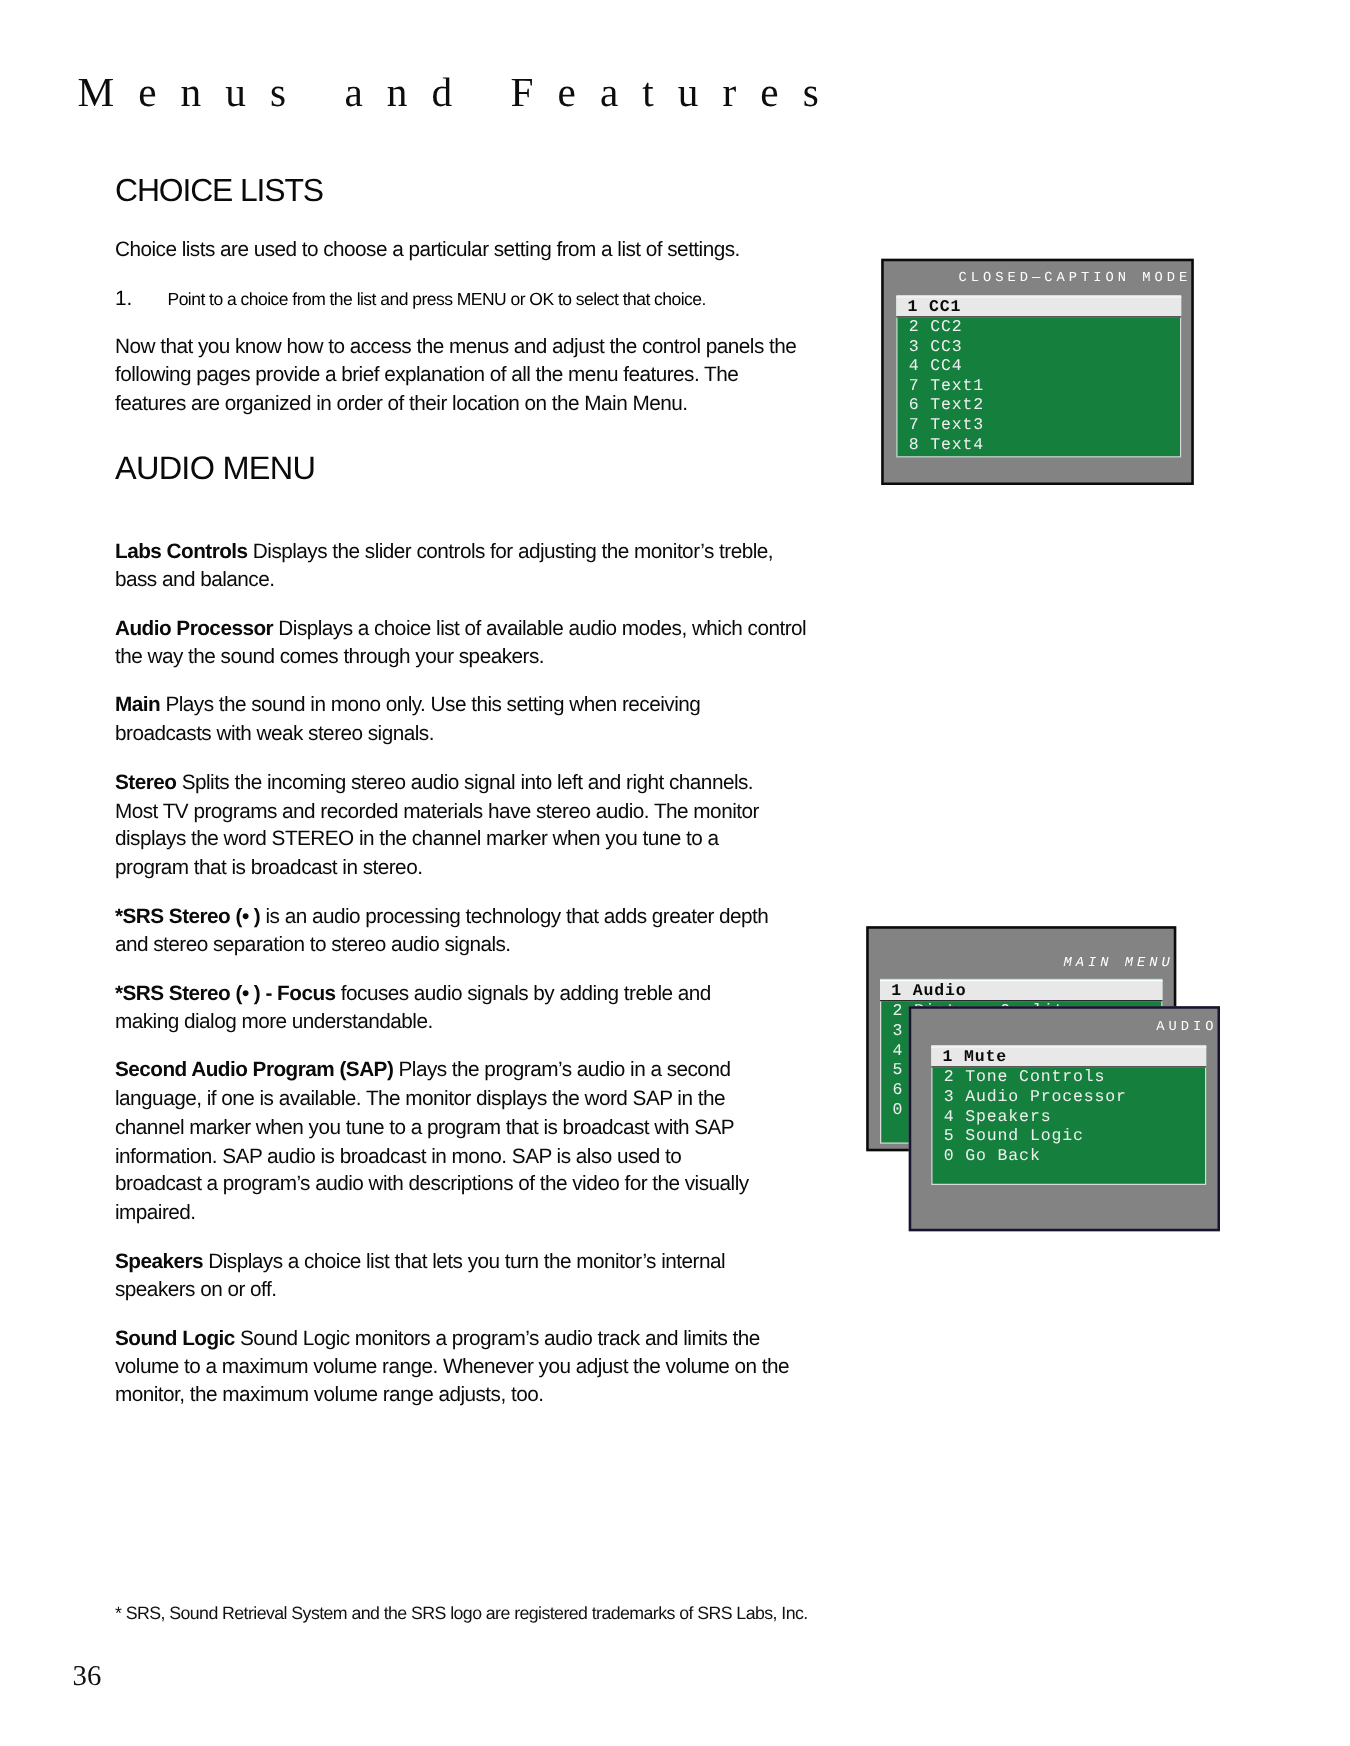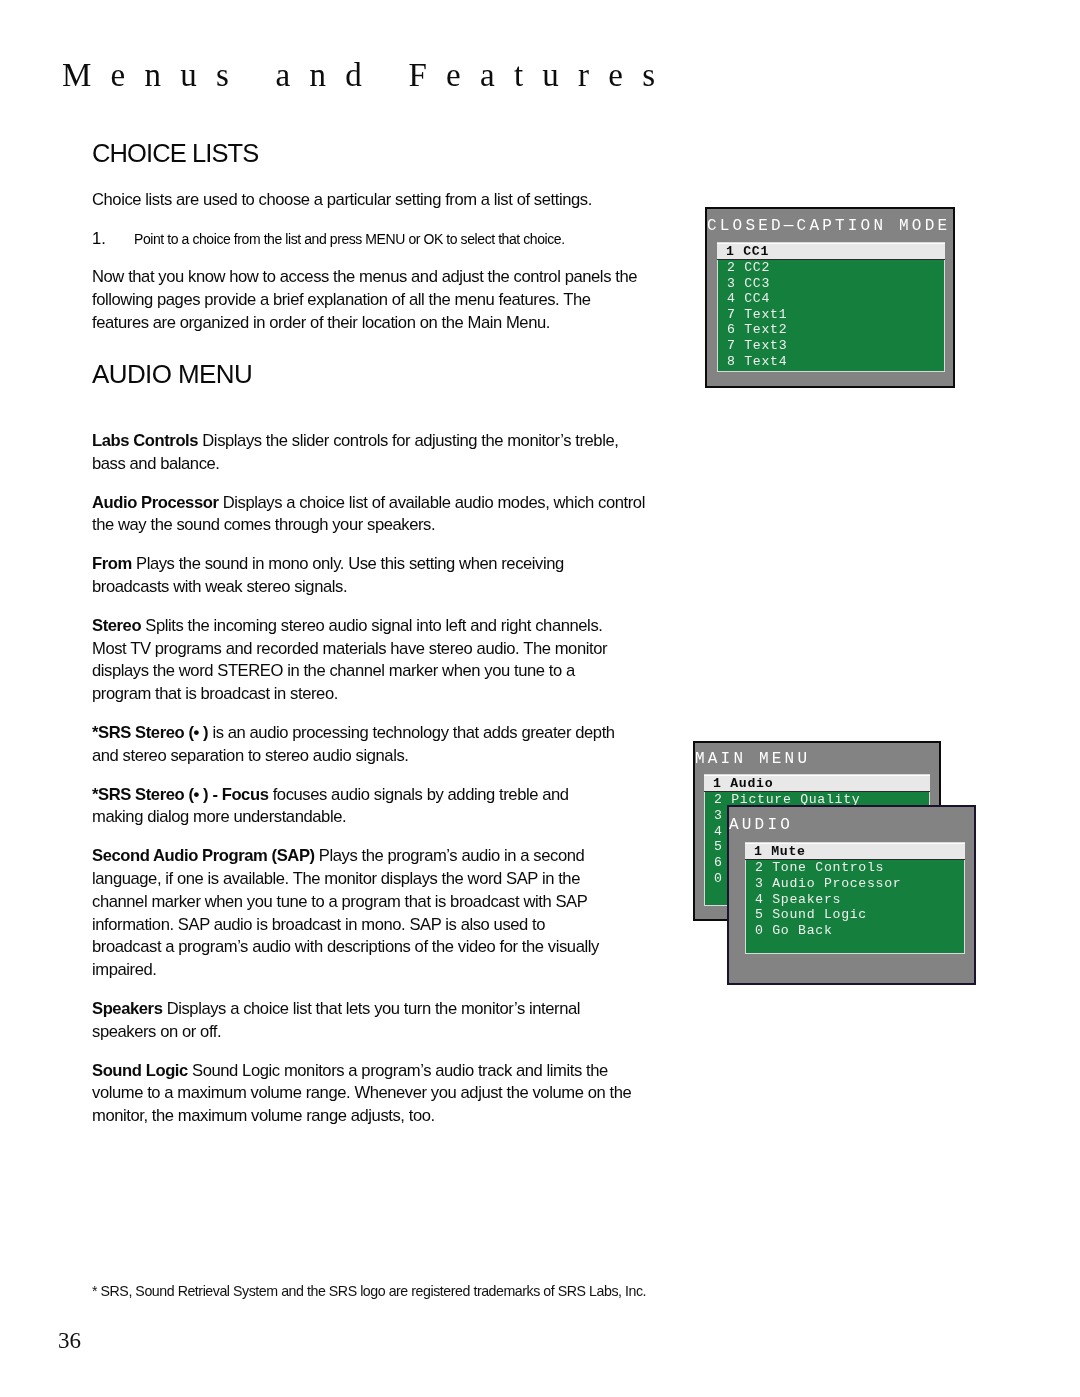--- a/index.html
+++ b/index.html
@@ -110,23 +110,23 @@
 
   
   .osd {
     position: absolute;
     background: #838383;
     border: 2px solid #0b0b0b;
     box-sizing: border-box;
     font-family: "Liberation Mono", monospace;
   }
   .osd-title {
-    text-align: left;
+    text-align: right;
     color: #ffffff;
-    font-size: 16px;
+    font-size: 11px;
     letter-spacing: 3.2px;
     white-space: pre;
   }
   .osd-list {
     background: #15803d;
     border: 1px solid #dadada;
     box-sizing: border-box;
     padding: 0;
   }
   .osd-row {
@@ -155,21 +155,21 @@
     margin: 7px 8px 0 10px;
     height: 130px;
   }
   #cc-box .osd-row { height: 15.6px; }
   #cc-box .osd-row.sel { height: 17px; line-height: 15px; margin: 0 -1px; }
 
   
   #main-menu-box {
     left: 693px; top: 741px; width: 248px; height: 180px;
   }
-  #main-menu-box .osd-title { margin-top: 7px; }
+  #main-menu-box .osd-title { margin-top: 22px; font-style: italic; }
   #main-menu-box .osd-list {
     margin: 6px 9px 0 9px;
     height: 132px;
   }
   #main-menu-box .osd-row { height: 15.8px; }
   #main-menu-box .osd-row.sel { height: 17px; line-height: 15px; margin: 0 -1px; }
 
   
   #audio-box {
     left: 727px; top: 805px; width: 249px; height: 180px;
@@ -212,21 +212,21 @@
     <div style="height:26px"></div>
 
     <div class="sp-p"></div>
 
     <p class="body"><b>Labs Controls</b><span>  Displays the slider controls for adjusting the monitor’s treble, bass and balance.</span></p>
     <div class="sp-p"></div>
 
     <p class="body"><b>Audio Processor</b><span>  Displays a choice list of available audio modes, which control the way the sound comes through your speakers.</span></p>
     <div class="sp-p"></div>
 
-    <p class="body indent"><b>From</b><span>   Plays the sound in mono only. Use this setting when receiving broadcasts with weak stereo signals.</span></p>
+    <p class="body indent"><b>Main</b><span>   Plays the sound in mono only. Use this setting when receiving broadcasts with weak stereo signals.</span></p>
     <div class="sp-p"></div>
 
     <p class="body indent"><b>Stereo</b><span>   Splits the incoming stereo audio signal into left and right channels. Most TV programs and recorded materials have stereo audio. The monitor displays the word STEREO in the channel marker when you tune to a program that is broadcast in stereo.</span></p>
     <div class="sp-p"></div>
 
     <p class="body indent"><b>*SRS Stereo (• )</b><span>   is an audio processing technology that adds greater depth and stereo separation to stereo audio signals.</span></p>
     <div class="sp-p"></div>
 
     <p class="body indent"><b>*SRS Stereo (• ) - Focus</b><span>   focuses audio signals by adding treble and making dialog more understandable.</span></p>
     <div class="sp-p"></div>

